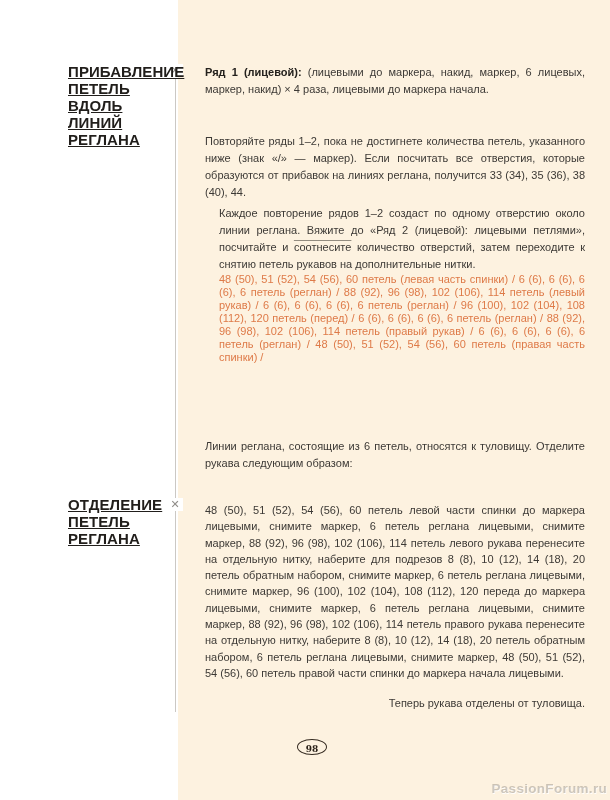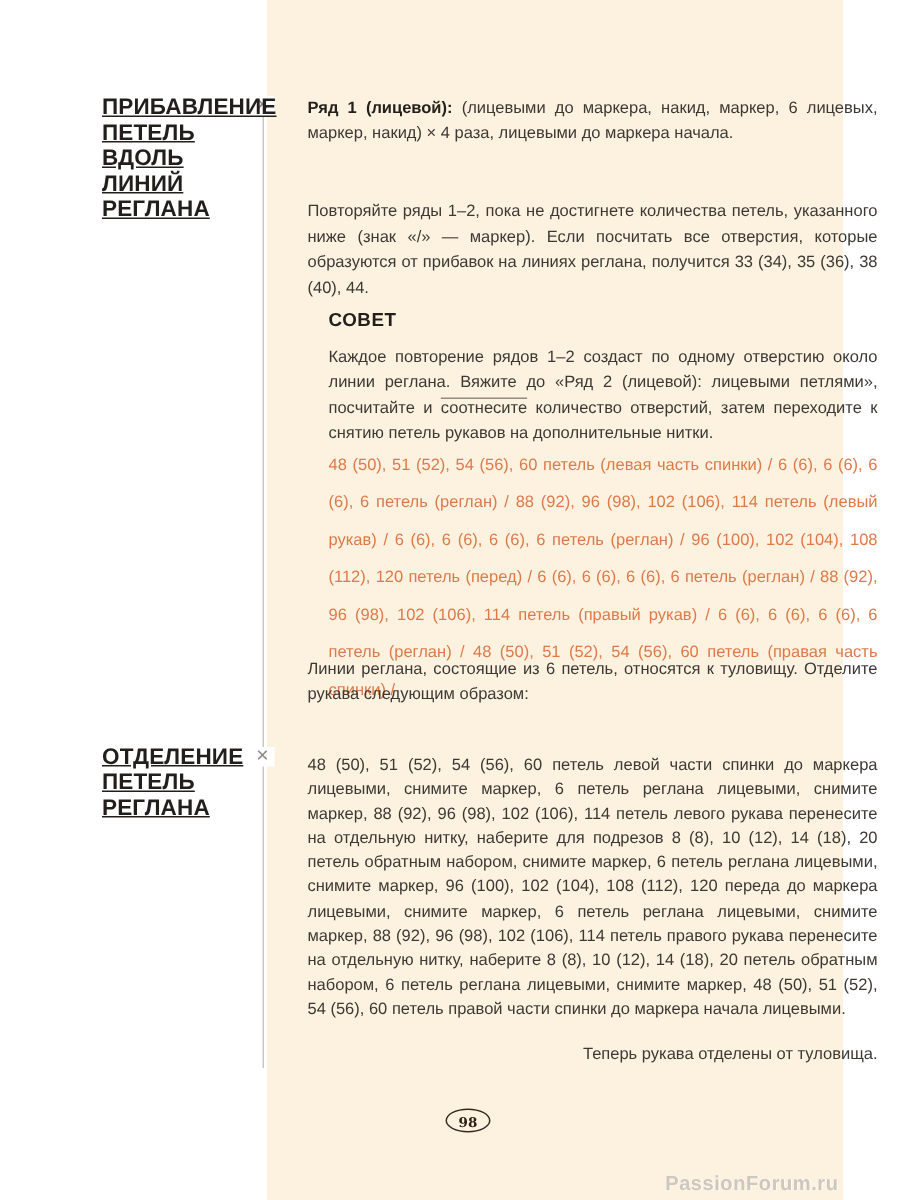--- a/index.html
+++ b/index.html
@@ -1,21 +1,21 @@
 <!DOCTYPE html>
 <html style="--panel_bg: #fdf2e0; --accent_orange: #de7a48; --body_text: #3c3935; --heading_text: #211e1b; --rule_gray: #cbc8c4; --marker_gray: #8f8c88;"><head>
 <meta charset="utf-8">
 <style>
   html,body{margin:0;padding:0;}
   body{
     width:610px;height:800px;position:relative;background:#ffffff;
     font-family:"Liberation Sans","DejaVu Sans",sans-serif;overflow:hidden;
   }
   .panel{
-    position:absolute;left:178px;top:0;width:384px;height:800px;
+    position:absolute;left:178px;top:0;width:432px;height:800px;
     background:var(--panel_bg,#fdf2e0);
   }
   .margin-heading{
     position:absolute;left:68px;width:110px;font-weight:700;font-size:15px;
     line-height:17px;color:var(--heading_text,#211e1b);letter-spacing:.1px;text-decoration:underline;
   }
   #mh1{top:63px}
   #mh2{top:496px}
   .vrule{
     position:absolute;left:175px;top:78px;width:1px;height:634px;
@@ -36,21 +36,21 @@
   .content b{color:#24211d}
   .abs{position:absolute;left:0;width:380px}
   #grp-rows{top:0}
   #p-repeat{top:69}
   #p-repeat{top:69px}
   .tip{position:absolute;left:14px;top:141px;width:366px}
   .tip-title{
     font-weight:700;font-size:12.5px;color:var(--heading_text,#211e1b);
     letter-spacing:.4px;margin-bottom:8px;
   }
-  .tip-orange{margin-top:14px;color:var(--accent_orange,#de7a48);line-height:25px}
+  .tip-orange{margin-top:14px;color:var(--accent_orange,#de7a48);line-height:13px}
   #p-raglan{top:374px}
   #grp-sep{top:438px}
   #p-sep{line-height:16.3px}
   #p-done{margin-top:14px;text-align:right}
   .ovl{text-decoration:overline;text-decoration-color:rgba(60,56,50,.55)}
   .oval{
     position:absolute;left:119px;top:739px;width:28px;height:14px;
     border:1.5px solid #342a20;border-radius:50%;
     display:flex;align-items:flex-end;justify-content:center;
     font-family:"DejaVu Serif",serif;font-weight:700;font-size:9px;color:#2a2118;
@@ -71,21 +71,20 @@
 
     <div class="content">
 
       <div class="abs" id="grp-rows">
         <p><b>Ряд 1 (лицевой):</b><span> (лицевыми до маркера, накид, маркер, 6 лицевых, маркер, накид) × 4 раза, лицевыми до маркера начала.</span></p>
       </div>
 
       <p class="abs" id="p-repeat">Повторяйте ряды 1–2, пока не достигнете количества петель, указанного ниже (знак «/» — маркер). Если посчитать все отверстия, которые образуются от прибавок на линиях реглана, получится 33 (34), 35 (36), 38 (40), 44.</p>
 
       <div class="tip">
-        <div class="tip-title">СОВЕТ</div>
         <p class="tip-body"><span>Каждое повторение рядов 1–2 создаст по одному отверстию около линии реглана. Вяжите до «Ряд 2 (лицевой): лицевыми петлями», посчитайте и </span><span class="ovl">соотнесите</span><span> количество отверстий, затем переходите к снятию петель рукавов на дополнительные нитки.</span></p>
         <p class="tip-orange">48 (50), 51 (52), 54 (56), 60 петель (левая часть спинки) / 6 (6), 6 (6), 6 (6), 6 петель (реглан) / 88 (92), 96 (98), 102 (106), 114 петель (левый рукав) / 6 (6), 6 (6), 6 (6), 6 петель (реглан) / 96 (100), 102 (104), 108 (112), 120 петель (перед) / 6 (6), 6 (6), 6 (6), 6 петель (реглан) / 88 (92), 96 (98), 102 (106), 114 петель (правый рукав) / 6 (6), 6 (6), 6 (6), 6 петель (реглан) / 48 (50), 51 (52), 54 (56), 60 петель (правая часть спинки) /</p>
       </div>
 
       <p class="abs" id="p-raglan">Линии реглана, состоящие из 6 петель, относятся к туловищу. Отделите рукава следующим образом:</p>
 
       <div class="abs" id="grp-sep">
         <p id="p-sep">48 (50), 51 (52), 54 (56), 60 петель левой части спинки до маркера лицевыми, снимите маркер, 6 петель реглана лицевыми, снимите маркер, 88 (92), 96 (98), 102 (106), 114 петель левого рукава перенесите на отдельную нитку, наберите для подрезов 8 (8), 10 (12), 14 (18), 20 петель обратным набором, снимите маркер, 6 петель реглана лицевыми, снимите маркер, 96 (100), 102 (104), 108 (112), 120 переда до маркера лицевыми, снимите маркер, 6 петель реглана лицевыми, снимите маркер, 88 (92), 96 (98), 102 (106), 114 петель правого рукава перенесите на отдельную нитку, наберите 8 (8), 10 (12), 14 (18), 20 петель обратным набором, 6 петель реглана лицевыми, снимите маркер, 48 (50), 51 (52), 54 (56), 60 петель правой части спинки до маркера начала лицевыми.</p>
         <p id="p-done">Теперь рукава отделены от туловища.</p>
       </div>

